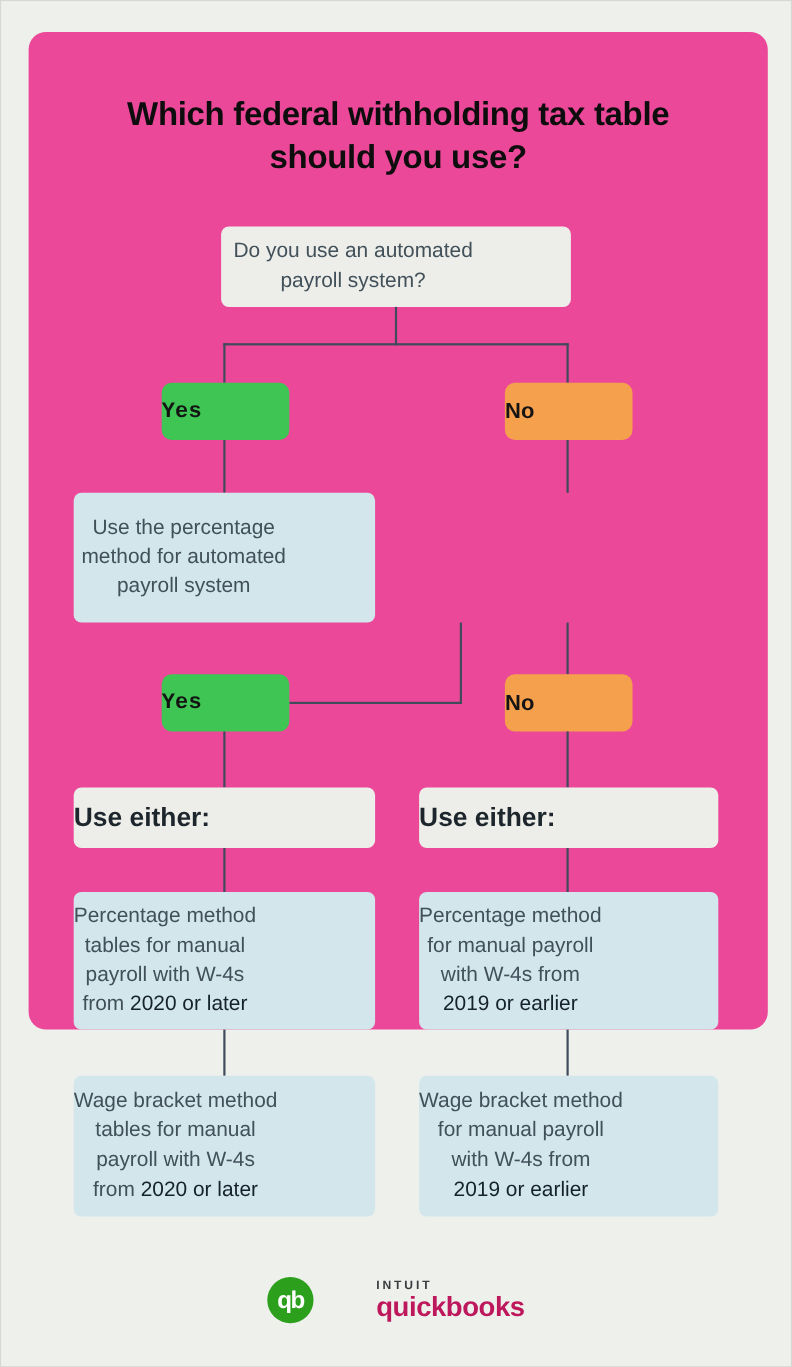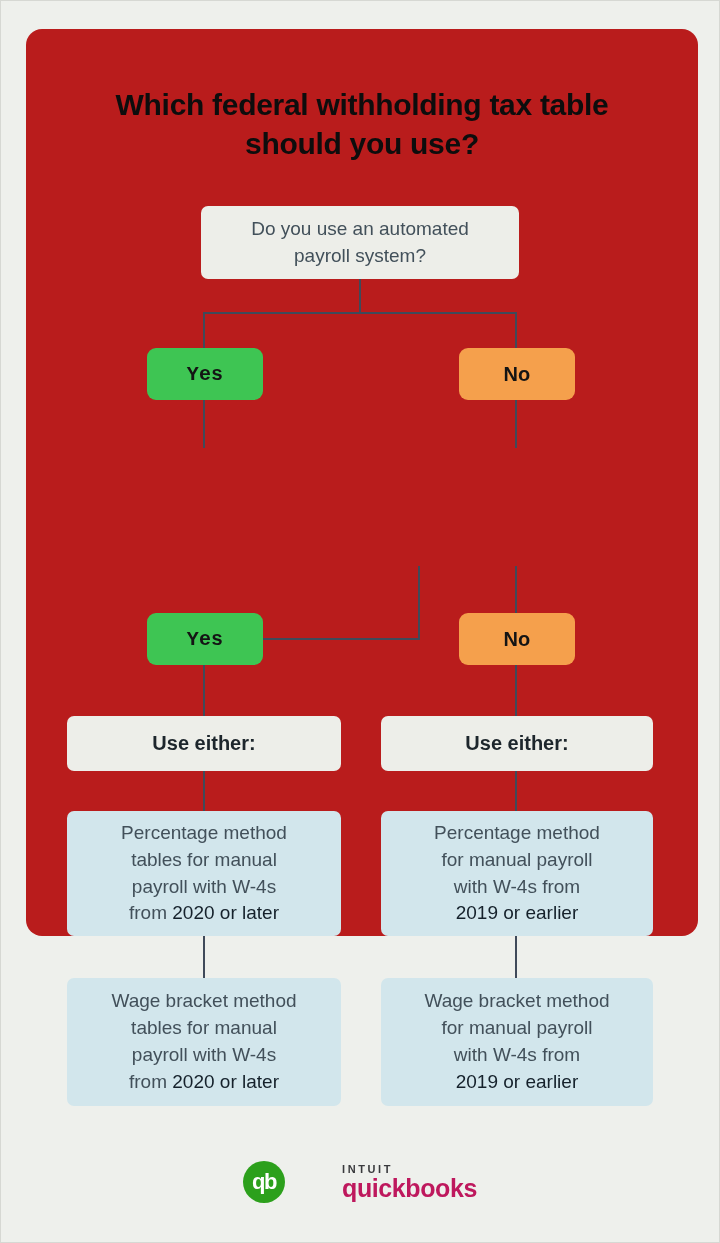--- a/index.html
+++ b/index.html
@@ -3,40 +3,40 @@
 <meta charset="utf-8">
 <style>
   html,body{margin:0;padding:0;background:#eef0ec;}
   .canvas{
     position:relative;width:720px;height:1243px;box-sizing:border-box;
     background:#eef0ec;border:1px solid #d6d8d3;overflow:hidden;
     font-family:"Liberation Sans","DejaVu Sans",sans-serif;
   }
   .card{
     position:absolute;left:25px;top:28px;width:672px;height:907px;
-    background:#b91c1c;border-radius:16px;
+    background:#ec4899;border-radius:16px;
   }
   .page-title{
     position:absolute;top:36px;left:0;right:0;text-align:center;
     font-size:30px;font-weight:800;color:#0d0d0d;line-height:1.3;letter-spacing:-0.3px;
   }
   .page-title .tw{display:inline-block;max-width:500px;}
   .node{
-    position:absolute;display:flex;align-items:center;justify-content:center;
+    position:absolute;display:flex;align-items:center;
     text-align:center;border-radius:7px;
   }
   .gray{background:#edeee9;}
   .blue{background:#d2e6ec;}
   .btn{border-radius:9px;font-weight:800;font-size:20px;color:#141414;letter-spacing:0.2px;}
   .green{background:#3ec553;font-family:Liberation Mono, monospace;}
   .orange{background:#f5a04c;}
   .box-text{margin:0;font-size:19px;line-height:1.42;color:#42505a;}
   .ln{display:block;}
   .box-text b{color:#15212b;font-weight:400;}
-  .ue{font-weight:700;font-size:20px;color:#1d262c;}
+  .ue{font-weight:700;font-size:24px;color:#1d262c;}
   .line{position:absolute;background:#3f4a5a;}
   .v{width:2px;}
   .h{height:2px;}
   .footer{
     position:absolute;left:0;right:0;top:1160px;
     display:flex;align-items:center;justify-content:center;gap:9px;
   }
   .qb-circle{
     width:42px;height:42px;border-radius:50%;background:#2ca01c;
     display:flex;align-items:center;justify-content:center;
@@ -67,20 +67,23 @@
     <div class="node btn green" style="left:121px;top:319px;width:116px;height:52px;">
       <span>Yes</span>
     </div>
     <div class="node btn orange" style="left:433px;top:319px;width:116px;height:52px;">
       <span>No</span>
     </div>
 
     <div class="line v" style="left:177px;top:371px;height:48px;"></div>
     <div class="line v" style="left:489px;top:371px;height:48px;"></div>
 
+    <div class="node blue" style="left:41px;top:419px;width:274px;height:118px;">
+      <p class="box-text w200">Use the percentage method for automated payroll system</p>
+    </div>
 
     <div class="line v" style="left:392px;top:537px;height:74px;"></div>
     <div class="line h" style="left:237px;top:609px;width:157px;"></div>
     <div class="line v" style="left:489px;top:537px;height:47px;"></div>
 
     <div class="node btn green" style="left:121px;top:584px;width:116px;height:52px;">
       <span>Yes</span>
     </div>
     <div class="node btn orange" style="left:433px;top:584px;width:116px;height:52px;">
       <span>No</span>

